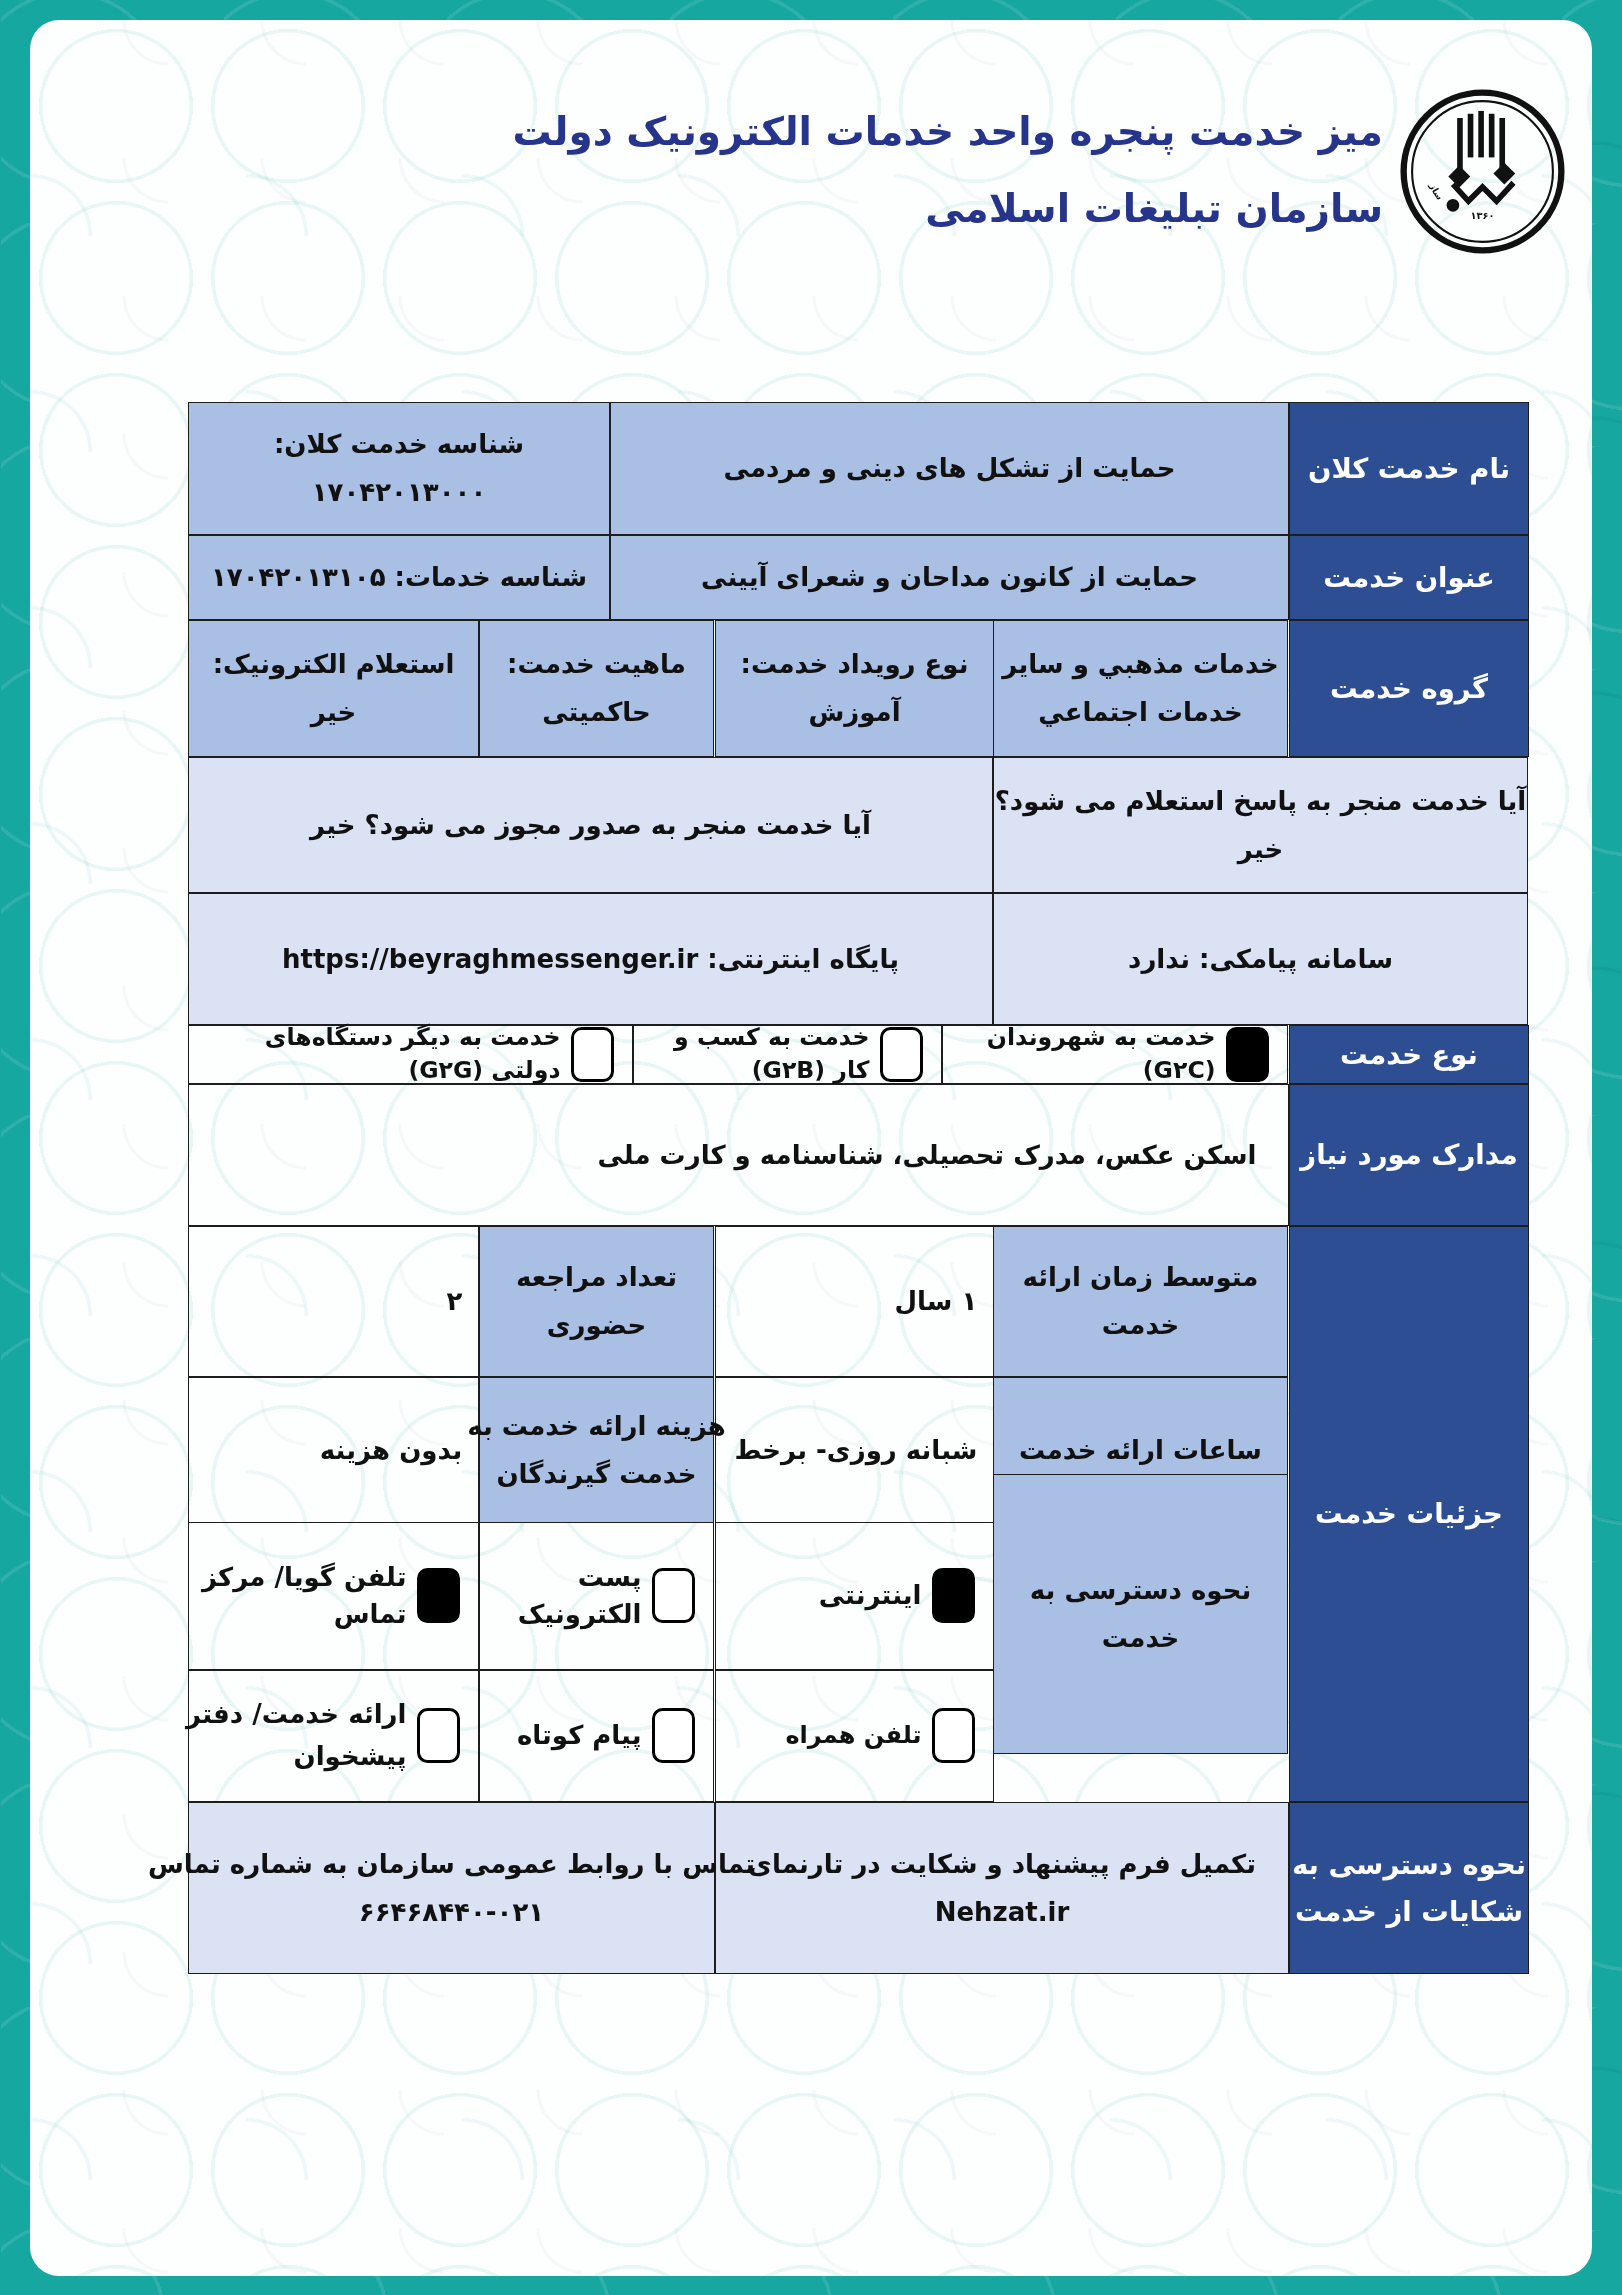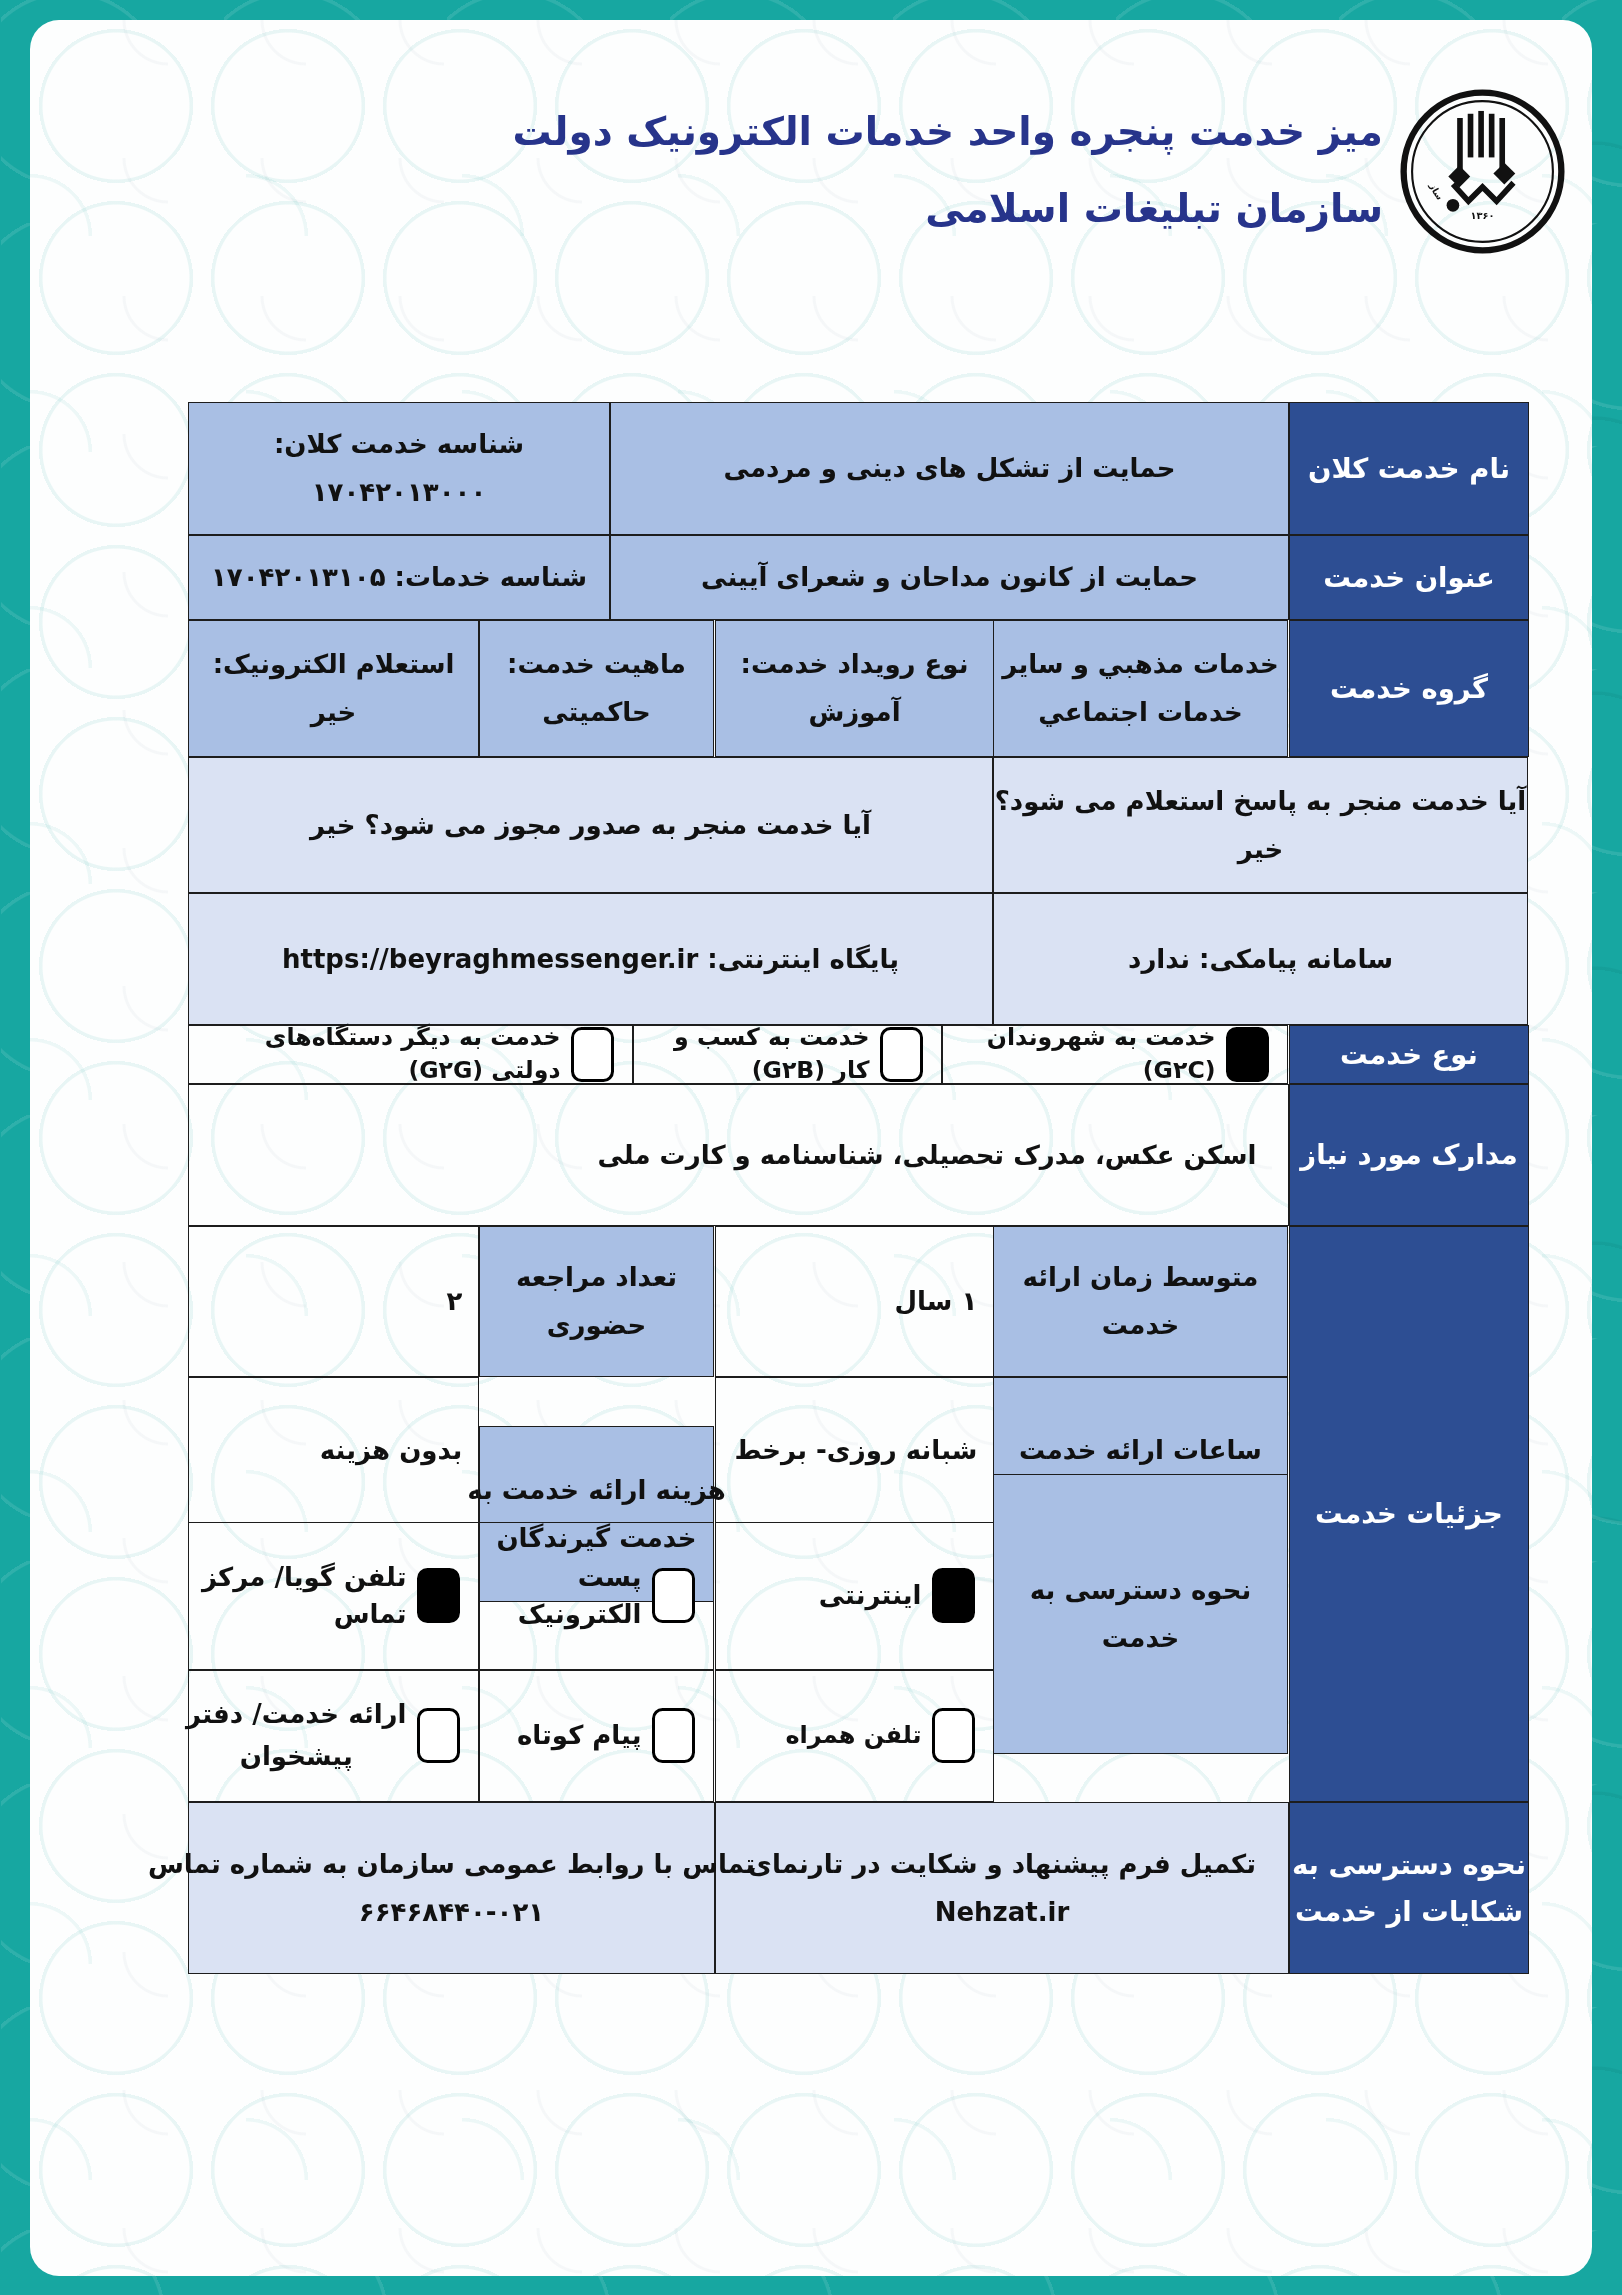--- a/index.html
+++ b/index.html
@@ -144,21 +144,21 @@
     <div class="cell mid twoLine" style="left:291px;top:824px;width:235px;height:151px">
       <div>
           <div>تعداد مراجعه</div>
           <div>حضوری</div>
         </div>
     </div>
     <div class="cell plain alignR" style="left:0;top:824px;width:291px;height:151px">۲</div>
 
     <div class="cell mid" style="left:805px;top:975px;width:295px;height:146px">ساعات ارائه خدمت</div>
     <div class="cell plain alignR" style="left:527px;top:975px;width:279px;height:146px">شبانه روزی- برخط</div>
-    <div class="cell mid twoLine" style="left:291px;top:1024px;width:235px;height:176px">
+    <div class="cell mid twoLine" style="left:291px;top:975px;width:235px;height:146px">
       <div>
           <div>هزینه ارائه خدمت به</div>
           <div>خدمت گیرندگان</div>
         </div>
     </div>
     <div class="cell plain alignR" style="left:0;top:975px;width:291px;height:146px">بدون هزینه</div>
 
     <div class="cell mid" style="left:805px;top:1072px;width:295px;height:280px">نحوه دسترسی به خدمت</div>
 
     <div class="cell plain optcell" style="left:527px;top:1120px;width:279px;height:148px;font-size:26px">
@@ -177,21 +177,21 @@
     <div class="cell plain optcell" style="left:527px;top:1268px;width:279px;height:132px;font-size:24px">
       <span class="cbx"></span>
       <span>تلفن همراه</span>
     </div>
     <div class="cell plain optcell" style="left:291px;top:1268px;width:235px;height:132px;font-size:26px">
       <span class="cbx"></span>
       <span>پیام کوتاه</span>
     </div>
     <div class="cell plain optcell" style="left:0;top:1268px;width:291px;height:132px;font-size:26px">
       <span class="cbx"></span>
-      <span class="twoLine" style="text-align:center;line-height:1.6">
+      <span class="twoLine" style="text-align:right;line-height:1.6">
           <div>ارائه خدمت/ دفتر</div>
           <div>پیشخوان</div>
         </span>
     </div>
 
     <div class="cell lbl twoLine" style="left:1101px;top:1400px;width:240px;height:172px">
       <div>
           <div>نحوه دسترسی به</div>
           <div>شکایات از خدمت</div>
         </div>

